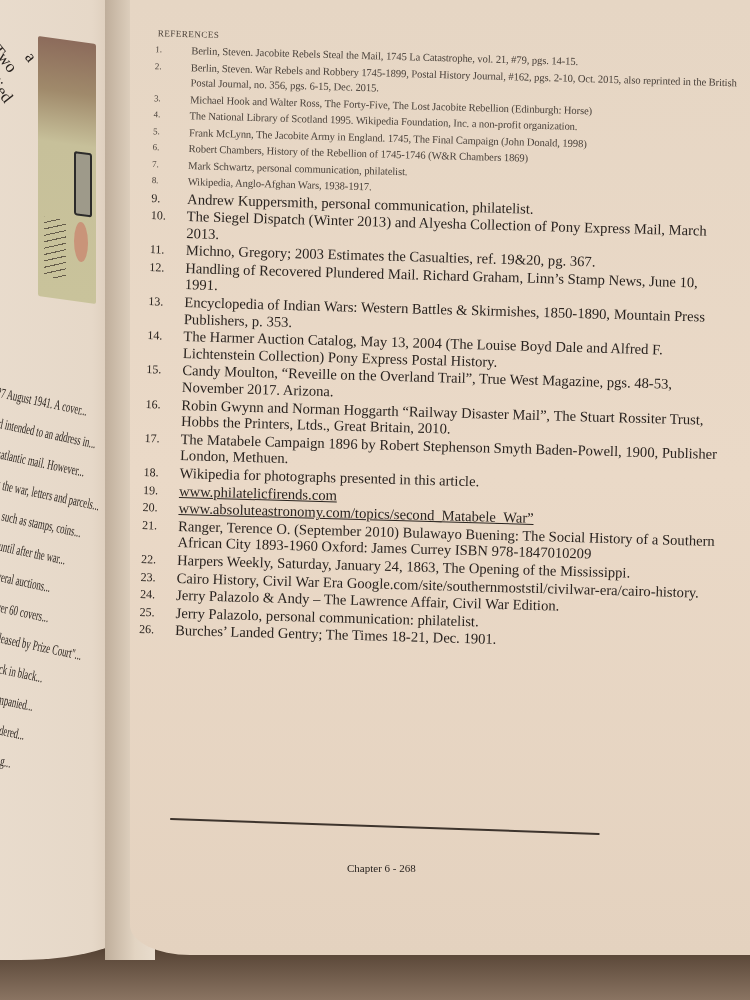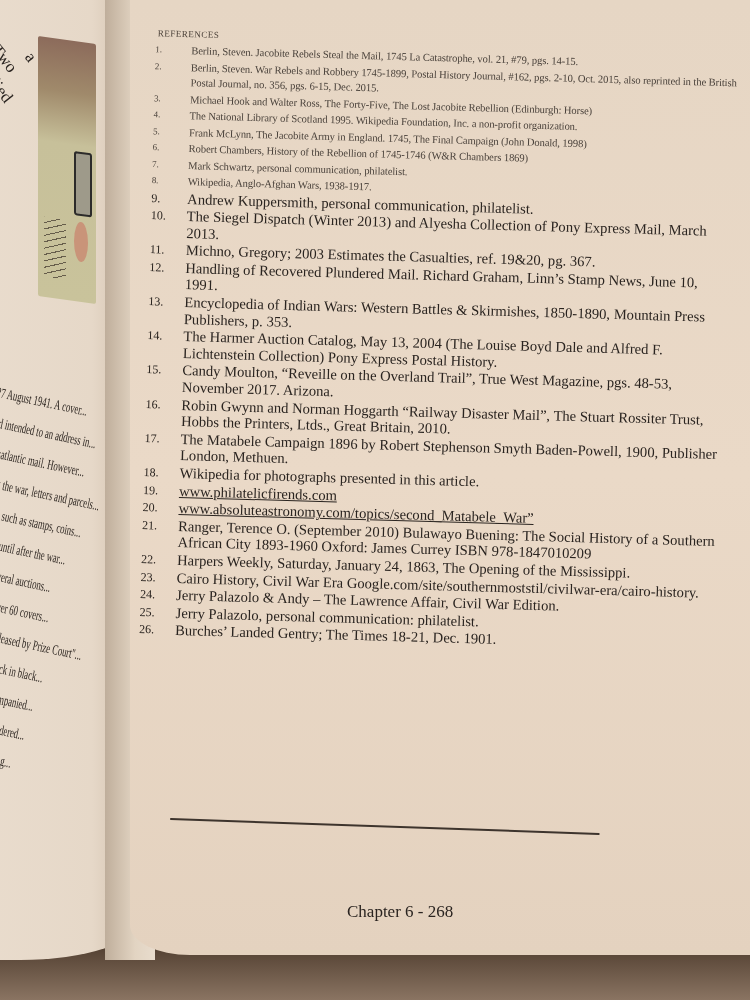--- a/index.html
+++ b/index.html
@@ -80,21 +80,21 @@
   .ref .txt { flex:1; }
   .ref.faded { color:#4a423b; font-size:10.6px; line-height:15.5px; letter-spacing:-.1px; }
   .ref.faded .num { font-size:9px; }
   .ref .link { text-decoration:underline; }
   .footer-rule {
     position:absolute; left:40px; top:818px; width:430px; height:1.5px;
     background:#3d342d; transform:rotate(2deg); transform-origin:0 0;
     border-radius:1px;
   }
   .footer-label {
-    position:absolute; left:217px; top:902px; font-size:17px; color:#2a2420;
+    position:absolute; left:217px; top:862px; font-size:11px; color:#2a2420;
   }
 </style>
 </head>
 <body>
 
 <div class="bottom-shadow"></div>
 
 <div class="left-page">
   <div class="left-text-top">
     <div style="margin-left:60px">a</div>

